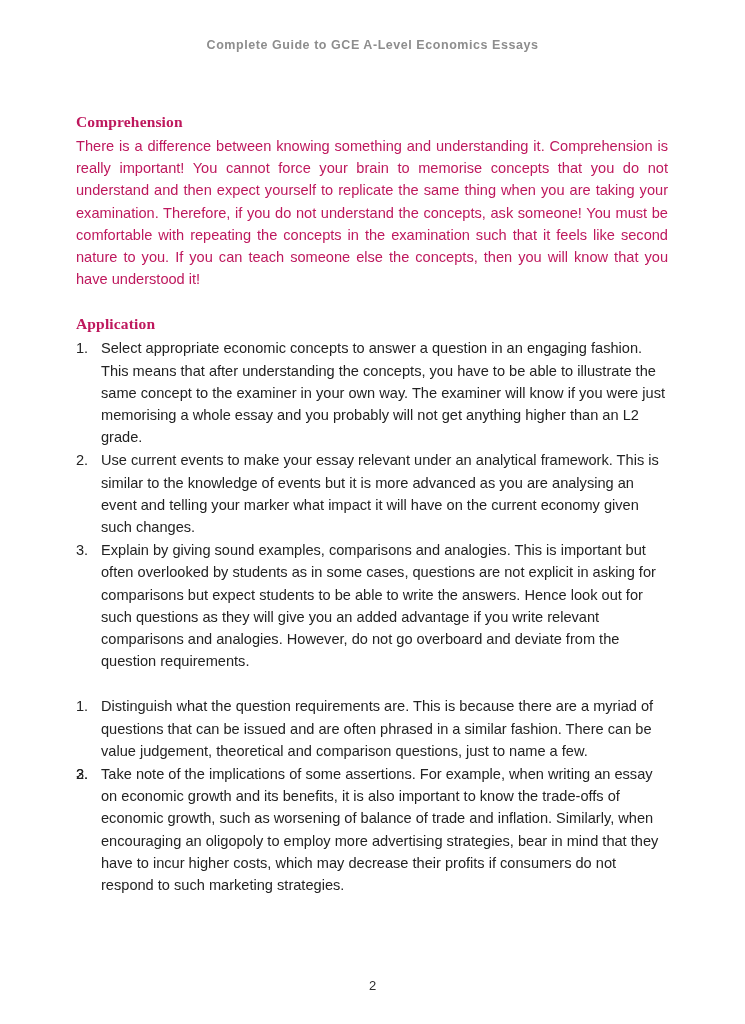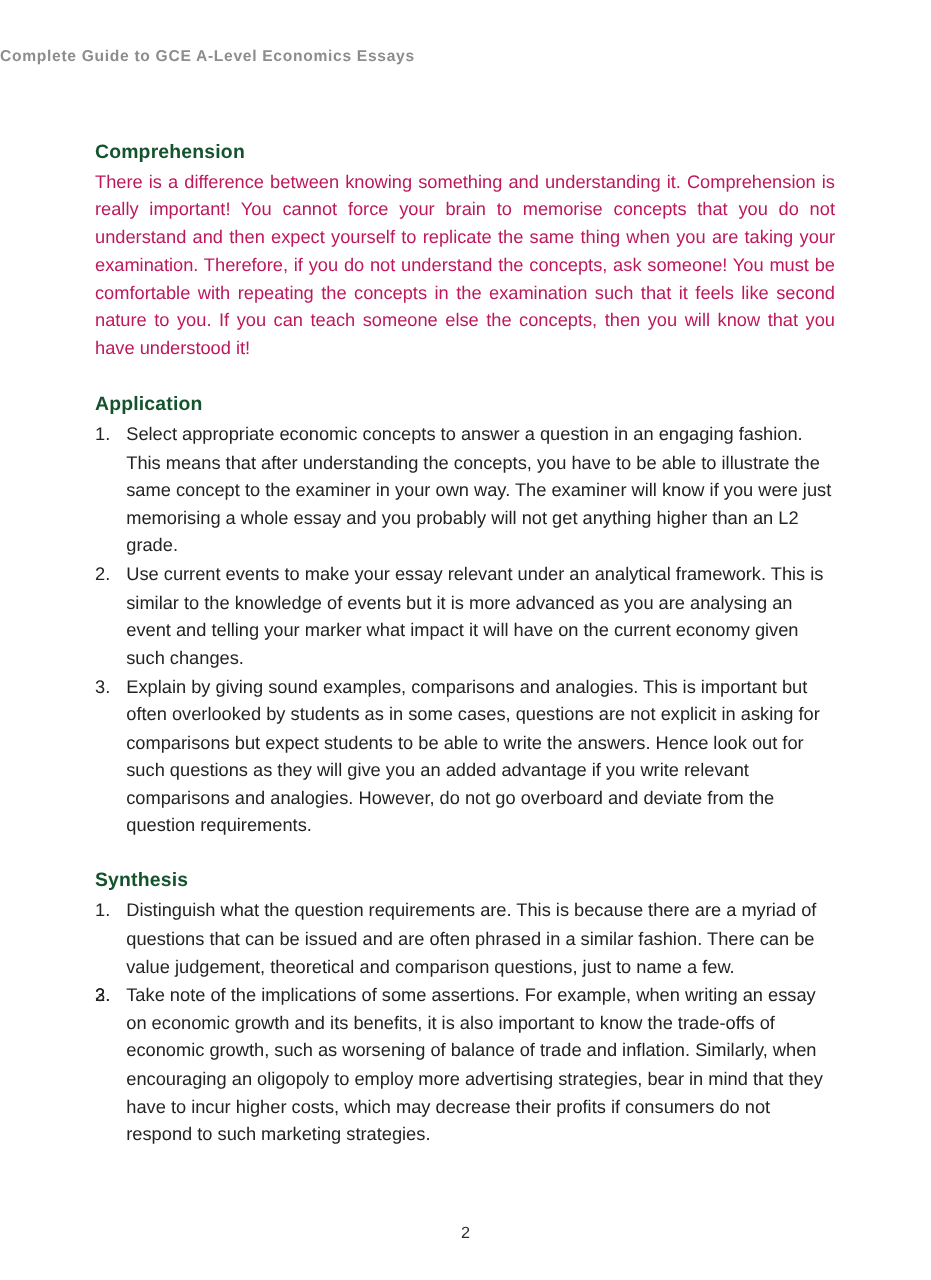--- a/index.html
+++ b/index.html
@@ -19,43 +19,44 @@
     position: absolute;
     inset: 0;
     background: #ffffff;
   }
 
   .running-header {
     position: absolute;
     top: 38px;
     left: 0;
     right: 0;
-    text-align: left;
+    text-align: center;
     font-size: 12.5px;
     font-weight: bold;
     letter-spacing: 0.55px;
     color: #8d8d8d;
   }
 
   .content {
     position: absolute;
     left: 76px;
     top: 112px;
     width: 592px;
   }
 
   .section { margin-bottom: 0; }
 
   .section-heading {
     font-size: 15.5px;
     font-weight: 600;
-    color: #14532d;
+    color: #be185d;
     letter-spacing: 0.15px;
     margin: 0 0 3px 0;
     line-height: 20px;
+    font-family: Liberation Serif, serif;
   }
 
   .section-spacer-app { height: 24px; }
   .section-spacer-syn { height: 22px; }
 
   .body-paragraph {
     font-size: 14.6px;
     line-height: 22.2px;
     color: #be185d;
     text-align: justify;
@@ -130,21 +131,20 @@
         <li>
           <span class="list-marker">3.</span>
           <span class="list-text">Explain by giving sound examples, comparisons and analogies. This is important but often overlooked by students as in some cases, questions are not explicit in asking for comparisons but expect students to be able to write the answers. Hence look out for such questions as they will give you an added advantage if you write relevant comparisons and analogies. However, do not go overboard and deviate from the question requirements.</span>
         </li>
       </ol>
     </div>
 
     <div class="section-spacer-syn"></div>
 
     <div class="section">
-      <h2 class="section-heading">Synthesis</h2>
       <ol class="numbered-list">
         <li>
           <span class="list-marker">1.</span>
           <span class="list-text">Distinguish what the question requirements are. This is because there are a myriad of questions that can be issued and are often phrased in a similar fashion. There can be value judgement, theoretical and comparison questions, just to name a few.</span>
         </li>
         <li>
           <span class="list-marker">2.</span>
         </li>
         <li>
           <span class="list-marker">3.</span>

